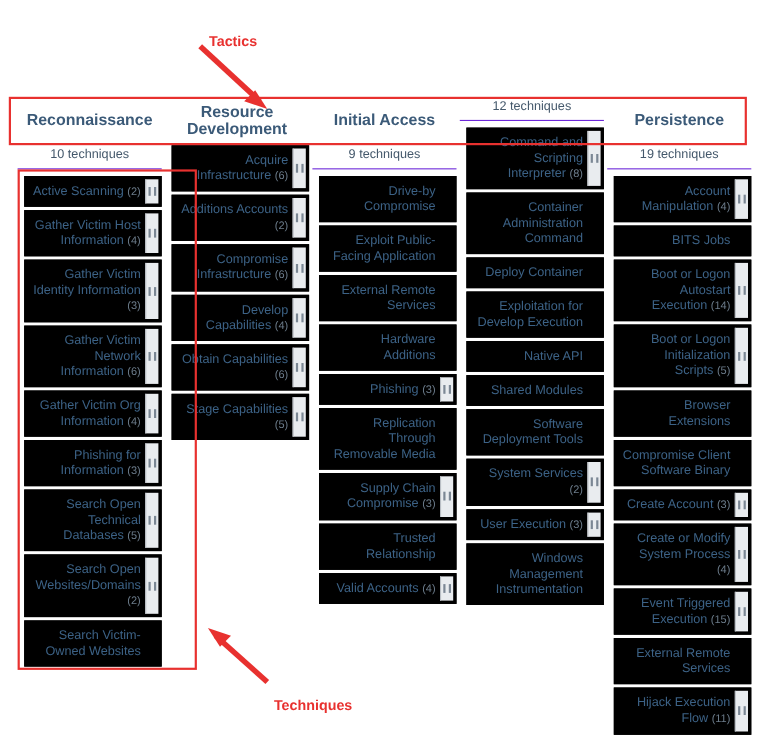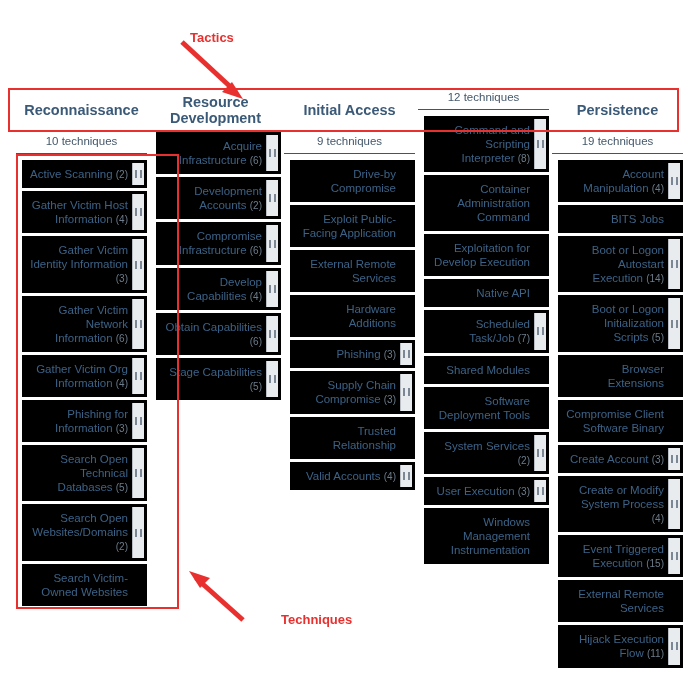--- a/index.html
+++ b/index.html
@@ -49,21 +49,21 @@
 
   .annot {
     position: absolute;
     color: #e8312f;
     font-weight: bold;
     font-size: 13px;
     font-family: "Liberation Sans", sans-serif;
     white-space: nowrap;
   }
   #tactics-label { left: 190px; top: 30px; }
-  #techniques-label { left: 249px; top: 612px; margin-left: 32px; }
+  #techniques-label { left: 249px; top: 633px; }
 
   .arrow-svg {
     position: absolute;
     left: 0;
     top: 0;
     width: 689px;
     height: 678px;
     pointer-events: none;
   }
 
@@ -201,21 +201,21 @@
           <div class="cell"><span class="nm">Search Victim-Owned Websites</span></div>
         </div>
       </div>
       <div class="col">
         <div class="tactic-head">Resource Development</div>
         <div class="cells">
           <div class="cell has-sub"><span class="nm">Acquire Infrastructure</span> <span class="cnt">(6)</span><span class="bars">
               <i></i>
               <i></i>
             </span></div>
-          <div class="cell has-sub"><span class="nm">Development Accounts</span> <span class="cnt">(2)</span><span class="bars">
+          <div class="cell has-sub"><span class="nm">Additions Accounts</span> <span class="cnt">(2)</span><span class="bars">
               <i></i>
               <i></i>
             </span></div>
           <div class="cell has-sub"><span class="nm">Compromise Infrastructure</span> <span class="cnt">(6)</span><span class="bars">
               <i></i>
               <i></i>
             </span></div>
           <div class="cell has-sub"><span class="nm">Develop Capabilities</span> <span class="cnt">(4)</span><span class="bars">
               <i></i>
               <i></i>
@@ -235,45 +235,43 @@
         <div class="tech-count">9 techniques</div>
         <div class="cells">
           <div class="cell"><span class="nm">Drive-by Compromise</span></div>
           <div class="cell"><span class="nm">Exploit Public-Facing Application</span></div>
           <div class="cell"><span class="nm">External Remote Services</span></div>
           <div class="cell"><span class="nm">Hardware Additions</span></div>
           <div class="cell has-sub"><span class="nm">Phishing</span> <span class="cnt">(3)</span><span class="bars">
               <i></i>
               <i></i>
             </span></div>
+          <div class="cell"><span class="nm">Replication Through Removable Media</span></div>
           <div class="cell has-sub"><span class="nm">Supply Chain Compromise</span> <span class="cnt">(3)</span><span class="bars">
               <i></i>
               <i></i>
             </span></div>
           <div class="cell"><span class="nm">Trusted Relationship</span></div>
           <div class="cell has-sub"><span class="nm">Valid Accounts</span> <span class="cnt">(4)</span><span class="bars">
               <i></i>
               <i></i>
             </span></div>
         </div>
       </div>
       <div class="col">
         <div class="tech-count">12 techniques</div>
         <div class="cells">
           <div class="cell has-sub"><span class="nm">Command and Scripting Interpreter</span> <span class="cnt">(8)</span><span class="bars">
               <i></i>
               <i></i>
             </span></div>
           <div class="cell"><span class="nm">Container Administration Command</span></div>
+          <div class="cell"><span class="nm">Deploy Container</span></div>
           <div class="cell"><span class="nm">Exploitation for Develop Execution</span></div>
           <div class="cell"><span class="nm">Native API</span></div>
-          <div class="cell has-sub"><span class="nm">Scheduled Task/Job</span> <span class="cnt">(7)</span><span class="bars">
-              <i></i>
-              <i></i>
-            </span></div>
           <div class="cell"><span class="nm">Shared Modules</span></div>
           <div class="cell"><span class="nm">Software Deployment Tools</span></div>
           <div class="cell has-sub"><span class="nm">System Services</span> <span class="cnt">(2)</span><span class="bars">
               <i></i>
               <i></i>
             </span></div>
           <div class="cell has-sub"><span class="nm">User Execution</span> <span class="cnt">(3)</span><span class="bars">
               <i></i>
               <i></i>
             </span></div>

